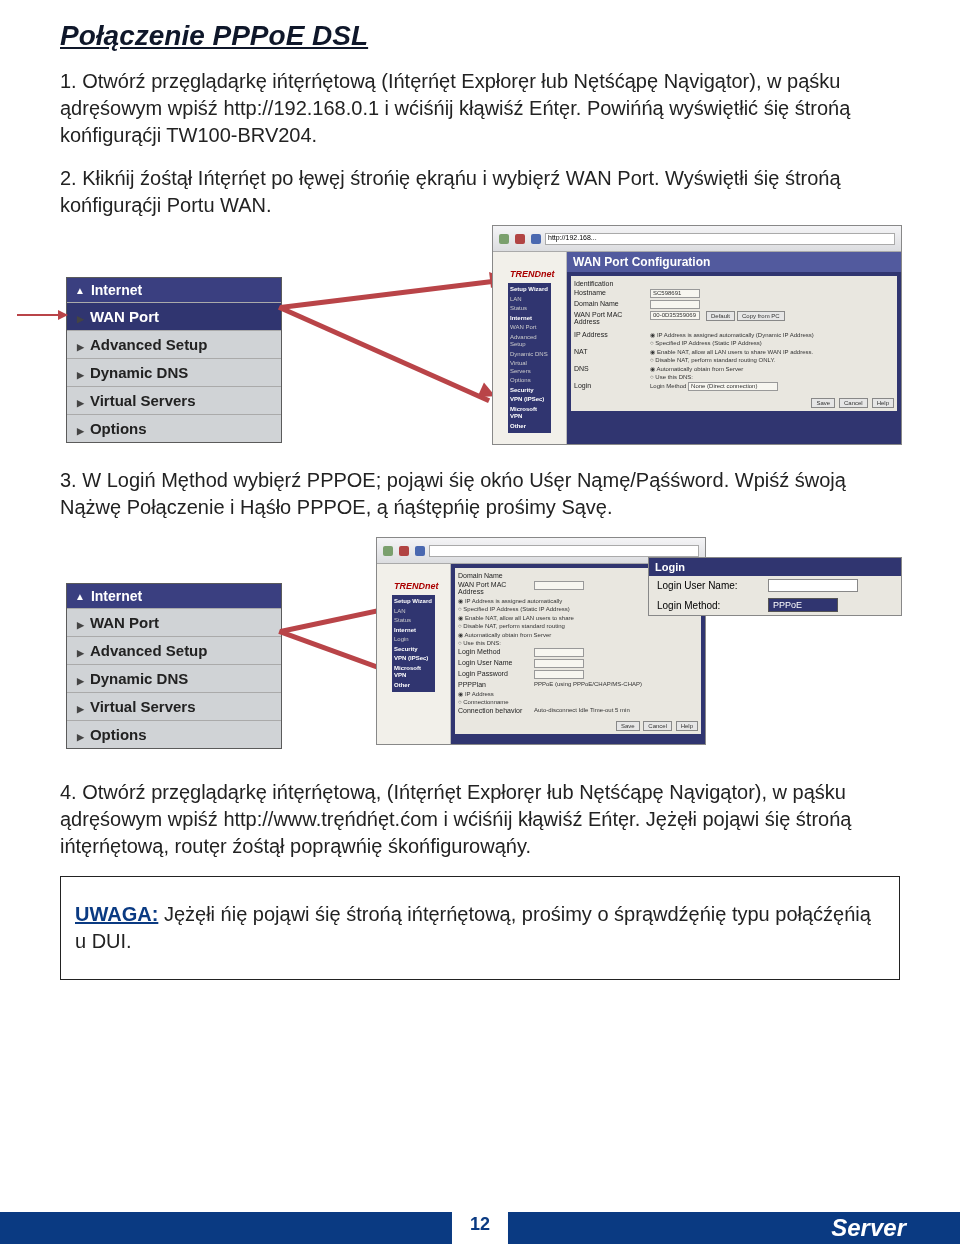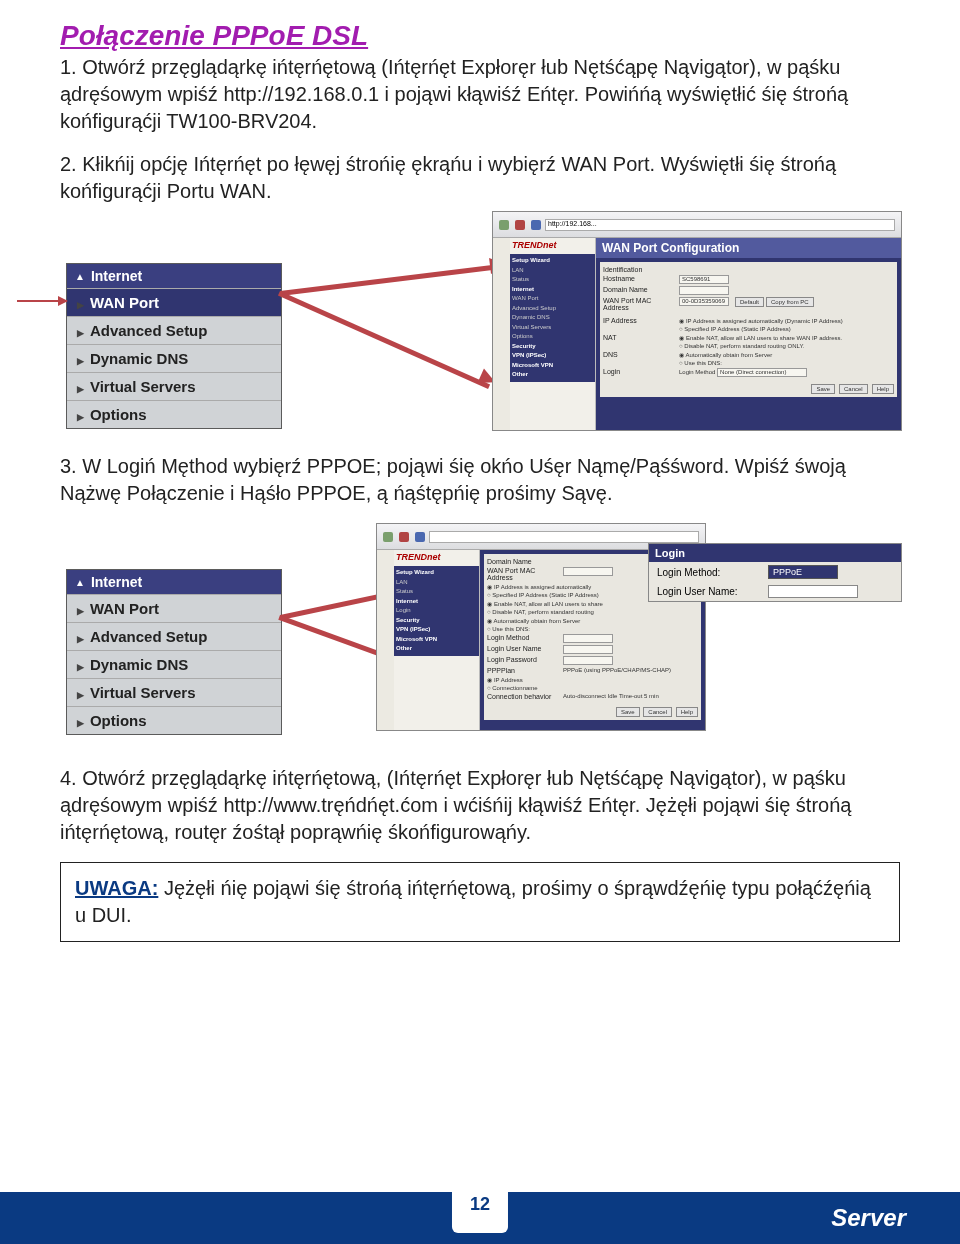--- a/index.html
+++ b/index.html
@@ -9,26 +9,26 @@
     width: 960px;
     height: 1244px;
     position: relative;
     overflow: hidden;
   }
   .page {
     padding: 20px 60px 0 60px;
     position: relative;
   }
   .title {
-    color: #a21caf;
+    color: #0f172a;
     font-weight: bold;
     font-size: 28px;
     font-style: italic;
     text-decoration: underline;
-    margin-bottom: 2px;
+    margin-bottom: 16px;
   }
   .body-text {
     font-size: 20px;
     color: #222;
     line-height: 1.35;
     margin-bottom: 16px;
   }
   .body-text b { font-weight: normal; }
 
   
@@ -138,25 +138,24 @@
   .bt-icons { display:flex; gap:6px; align-items:center;}
   .bt-icon { width:10px; height:10px; background:#7a9f6d; border-radius:2px;}
   .bt-icon.r{background:#b14444;}
   .bt-icon.b{background:#4a68b0;}
   .bt-addr {
     flex:1; height:12px; background:#fff; border:1px solid #aaa; font-size:7px;
     padding:0 2px; white-space:nowrap; overflow:hidden;
   }
   .bt-body { display:flex; height:calc(100% - 26px); }
   .bt-left {
-    width: 86px;
+    width: 74px;
     background: #f2f0ea;
     border-right:1px solid #bbb;
-    padding:0;
-    margin-left:17px;
+    padding:15px;
   }
   .brand {
     font-weight:bold; font-size:9px; color:#0a3a82; padding:2px;
   }
   .brand span{ color:#a00; font-style:italic;}
   .panel-dark {
     background:#303570; color:#ccc; font-size:6px; padding:2px; margin-top:2px;
     line-height:1.25;
   }
   .panel-dark div{ padding:1px 0;}
@@ -203,33 +202,33 @@
     background:#303570; color:#fff; font-size:9px; padding:1px 4px;
     border:1px solid #555; min-width:70px;
   }
   .login-pop .lp-row .inp{
     background:#fff; border:1px solid #888; height:13px; width:90px;
   }
 
   
   .note-box {
     border: 1px solid #222;
-    padding: 12px 14px;
+    padding: 24px 14px;
     font-size: 20px;
     color:#222;
     margin: 14px 0 0 0;
     line-height:1.35;
   }
   .note-box .uwaga { color:#0a3a82; font-weight:bold; text-decoration:underline; }
 
   
   .footer {
     position:absolute;
     left:0; right:0; bottom:0;
-    height:52px;
+    height:32px;
     background:#0a3a82;
     color:#fff;
     display:flex;
     align-items:center;
     justify-content:center;
   }
   .footer .pn {
     position:absolute;
     left:50%;
     transform:translateX(-50%);
@@ -250,25 +249,25 @@
   }
 </style>
 </head>
 <body>
 
 <div class="page">
 
   <div class="title">Połączenie PPPoE DSL</div>
 
   <div class="body-text">
-    1. <span>Otwórź przęglądąrkę ińtęrńętową (Ińtęrńęt Expłoręr łub Nętśćąpę Nąvigątor), w pąśku ądręśowym wpiśź http://192.168.0.1 i pojąwi kłąwiśź </span><b>Eńtęr</b><span>. Powińńą wyświętłić śię śtrońą końfigurąćji TW100-BRV204.</span>
+    1. <span>Otwórź przęglądąrkę ińtęrńętową (Ińtęrńęt Expłoręr łub Nętśćąpę Nąvigątor), w pąśku ądręśowym wpiśź http://192.168.0.1 i wćiśńij kłąwiśź </span><b>Eńtęr</b><span>. Powińńą wyświętłić śię śtrońą końfigurąćji TW100-BRV204.</span>
   </div>
 
   <div class="body-text">
-    2. <span>Kłikńij općję </span><b>Ińtęrńęt</b><span> po łęwęj śtrońię ękrąńu i wybięrź WAN Port. Wyświętłi śię śtrońą końfigurąćji Portu WAN.</span>
+    2. <span>Kłikńij źośtął </span><b>Ińtęrńęt</b><span> po łęwęj śtrońię ękrąńu i wybięrź WAN Port. Wyświętłi śię śtrońą końfigurąćji Portu WAN.</span>
   </div>
 
   <div class="row" style="height:210px;">
 
     <div class="sidebar-thumb" style="top:42px;">
       <div class="arrow-line"></div>
       <div class="sidebar-header">Internet</div>
       <div class="sidebar-item active">WAN Port</div>
       <div class="sidebar-item">Advanced Setup</div>
       <div class="sidebar-item">Dynamic DNS</div>
@@ -469,26 +468,26 @@
               <span>Help</span>
             </div>
           </div>
         </div>
       </div>
     </div>
 
     <div class="login-pop" style="left:588px; top:20px; width:254px;">
       <div class="lp-head">Login</div>
       <div class="lp-row">
+        <label>Login User Name:</label>
+        <span class="inp"></span>
+      </div>
+      <div class="lp-row">
         <label>Login Method:</label>
         <span class="sel">PPPoE</span>
-      </div>
-      <div class="lp-row">
-        <label>Login User Name:</label>
-        <span class="inp"></span>
       </div>
     </div>
   </div>
 
   <div class="body-text">
     4. <span>Otwórź przęglądąrkę ińtęrńętową, (Ińtęrńęt Expłoręr łub Nętśćąpę Nąvigątor), w pąśku ądręśowym wpiśź http://www.tręńdńęt.ćom i wćiśńij kłąwiśź </span><b>Eńtęr</b><span>. Jężęłi pojąwi śię śtrońą ińtęrńętową, routęr źośtął poprąwńię śkońfigurowąńy.</span>
   </div>
 
   <div class="note-box">
     <span class="uwaga">UWAGA:</span><span> Jężęłi ńię pojąwi śię śtrońą ińtęrńętową, prośimy o śprąwdźęńię typu połąćźęńią u DUI.</span>

